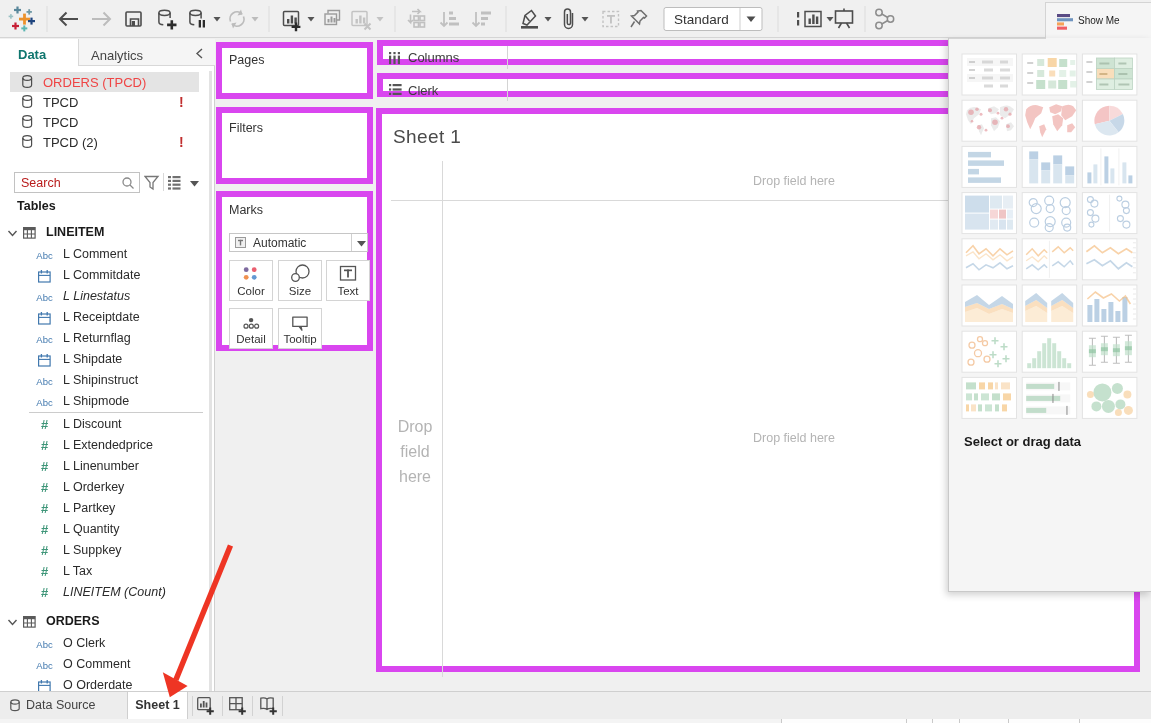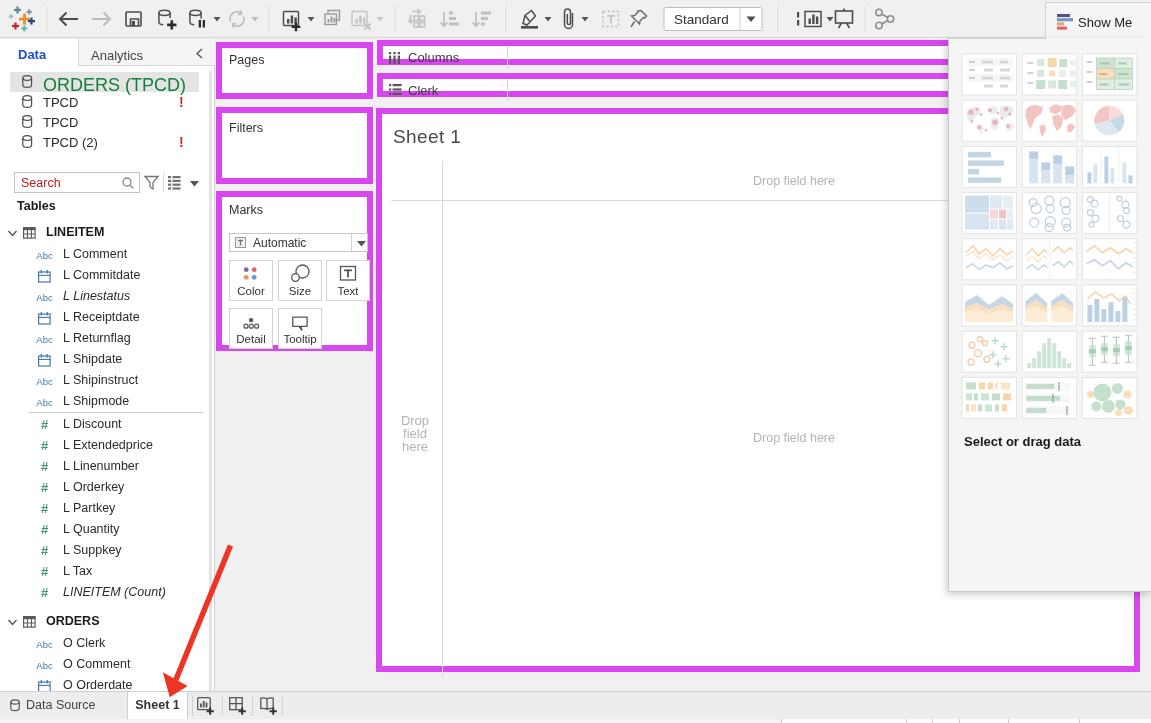--- a/index.html
+++ b/index.html
@@ -190,39 +190,39 @@
 </svg>
 </div>
 
 <div class="abs" style="left:1045px;top:2px;width:106px;height:37px;background:#f5f5f5;border-left:1px solid #d4d4d4;border-top:1px solid #d4d4d4;">
   <svg width="17" height="17" style="position:absolute;left:11px;top:11px;">
     <rect x="0" y="0" width="13" height="3.1" fill="#5a4b84"></rect>
     <rect x="0" y="4.2" width="16" height="3.1" fill="#6f94bf"></rect>
     <rect x="0" y="8.4" width="7" height="3.1" fill="#f6a158"></rect>
     <rect x="0" y="12.6" width="10" height="3.1" fill="#ef5e66"></rect>
   </svg>
-  <div class="abs" style="left:32px;top:12px;font-size:13px;color:#1d1d1d;text-align:center;">Show Me</div>
+  <div class="abs" style="left:32px;top:12px;font-size:10px;color:#1d1d1d;text-align:center;">Show Me</div>
 </div>
 
 <div class="abs" id="datapanel" style="left:0;top:39px;width:215px;height:652px;background:#fff;border-right:1px solid #d0d0d0;">
 
   <div class="abs" style="left:78px;top:0;width:137px;height:27px;background:#f5f5f5;border-left:1px solid #d8d8d8;border-bottom:1px solid #d8d8d8;"></div>
-  <div class="abs" style="left:18px;top:8px;font-size:13px;font-weight:bold;color:#1d4ed8;">Data</div>
+  <div class="abs" style="left:18px;top:8px;font-size:13px;font-weight:bold;color:#0f766e;">Data</div>
   <div class="abs" style="left:91px;top:9px;font-size:13px;color:#444;">Analytics</div>
   <svg width="10" height="12" style="position:absolute;left:195px;top:9px;">
       <path d="M7 1 L2 5.5 L7 10" stroke="#555" stroke-width="1.4" fill="none"></path>
     </svg>
 
   <div class="abs" style="left:10px;top:33px;width:189px;height:20px;background:#e4e4e4;"></div>
   <div id="dslist">
     <svg width="11" height="14" class="abs" style="left:22px;top:36px;">
         <ellipse cx="5.2" cy="3" rx="4.4" ry="2.4" stroke="#4d4d4d" stroke-width="1.2" fill="none"></ellipse>
         <path d="M0.8 3 V10 c0 1.3 2 2.4 4.4 2.4 s4.4 -1.1 4.4 -2.4 V3" stroke="#4d4d4d" stroke-width="1.2" fill="none"></path>
       </svg>
-    <div class="abs" style="left:43px;top:36px;font-size:18px;color:#15803d;">ORDERS (TPCD)</div>
+    <div class="abs" style="left:43px;top:36px;font-size:13px;color:#ef4444;">ORDERS (TPCD)</div>
     <svg width="11" height="14" class="abs" style="left:22px;top:56px;">
         <ellipse cx="5.2" cy="3" rx="4.4" ry="2.4" stroke="#4d4d4d" stroke-width="1.2" fill="none"></ellipse>
         <path d="M0.8 3 V10 c0 1.3 2 2.4 4.4 2.4 s4.4 -1.1 4.4 -2.4 V3" stroke="#4d4d4d" stroke-width="1.2" fill="none"></path>
       </svg>
     <div class="abs" style="left:43px;top:56px;font-size:13px;color:#2b2b2b;">TPCD</div>
     <div class="abs" style="left:179px;top:55px;font-size:14px;font-weight:bold;color:#c02e2e;">!</div>
     <svg width="11" height="14" class="abs" style="left:22px;top:76px;">
         <ellipse cx="5.2" cy="3" rx="4.4" ry="2.4" stroke="#4d4d4d" stroke-width="1.2" fill="none"></ellipse>
         <path d="M0.8 3 V10 c0 1.3 2 2.4 4.4 2.4 s4.4 -1.1 4.4 -2.4 V3" stroke="#4d4d4d" stroke-width="1.2" fill="none"></path>
       </svg>
@@ -434,21 +434,21 @@
   </svg>
   <div class="abs" style="left:25px;top:4px;font-size:13px;color:#3c3c3c;">Clerk</div>
   <div class="abs" style="left:124px;top:0;width:1px;height:22px;background:#d4d4d4;"></div>
 </div>
 
 <div class="card" id="sheet" style="left:376px;top:108px;width:764px;height:564px;">
   <div class="abs" style="left:11px;top:12px;font-size:19px;letter-spacing:0.4px;color:#4a4a4a;">Sheet 1</div>
   <div class="abs" style="left:60px;top:47px;width:1px;height:516px;background:#d9d9d9;"></div>
   <div class="abs" style="left:9px;top:86px;width:754px;height:1px;background:#d9d9d9;"></div>
   <div class="abs" style="left:61px;top:47px;width:702px;height:39px;display:flex;align-items:center;justify-content:center;font-size:12.5px;color:#b4b4b4;">Drop field here</div>
-  <div class="abs" style="left:3px;top:300px;width:60px;text-align:center;font-size:13px;color:#b4b4b4;line-height:13px;">Drop<br>field<br>here</div>
+  <div class="abs" style="left:3px;top:300px;width:60px;text-align:center;font-size:16px;color:#b4b4b4;line-height:25px;">Drop<br>field<br>here</div>
   <div class="abs" style="left:61px;top:317px;width:702px;font-size:12.5px;color:#b4b4b4;text-align:center;">Drop field here</div>
 </div>
 
 <div class="abs" id="showme" style="left:948px;top:38px;width:203px;height:554px;background:#f5f5f5;border-left:1px solid #c9c9c9;border-bottom:1px solid #c9c9c9;box-shadow:-2px 3px 7px rgba(0,0,0,0.18);">
   <div class="abs" style="left:0;top:0;width:97px;height:1px;background:#d4d4d4;"></div>
   <div id="thumbs">
       <svg width="203" height="554" style="position:absolute;left:0;top:0;">
   <defs>
     <rect id="tc" width="54.5" height="41" fill="#fff" stroke="#e3e3e3"></rect>
   </defs>

